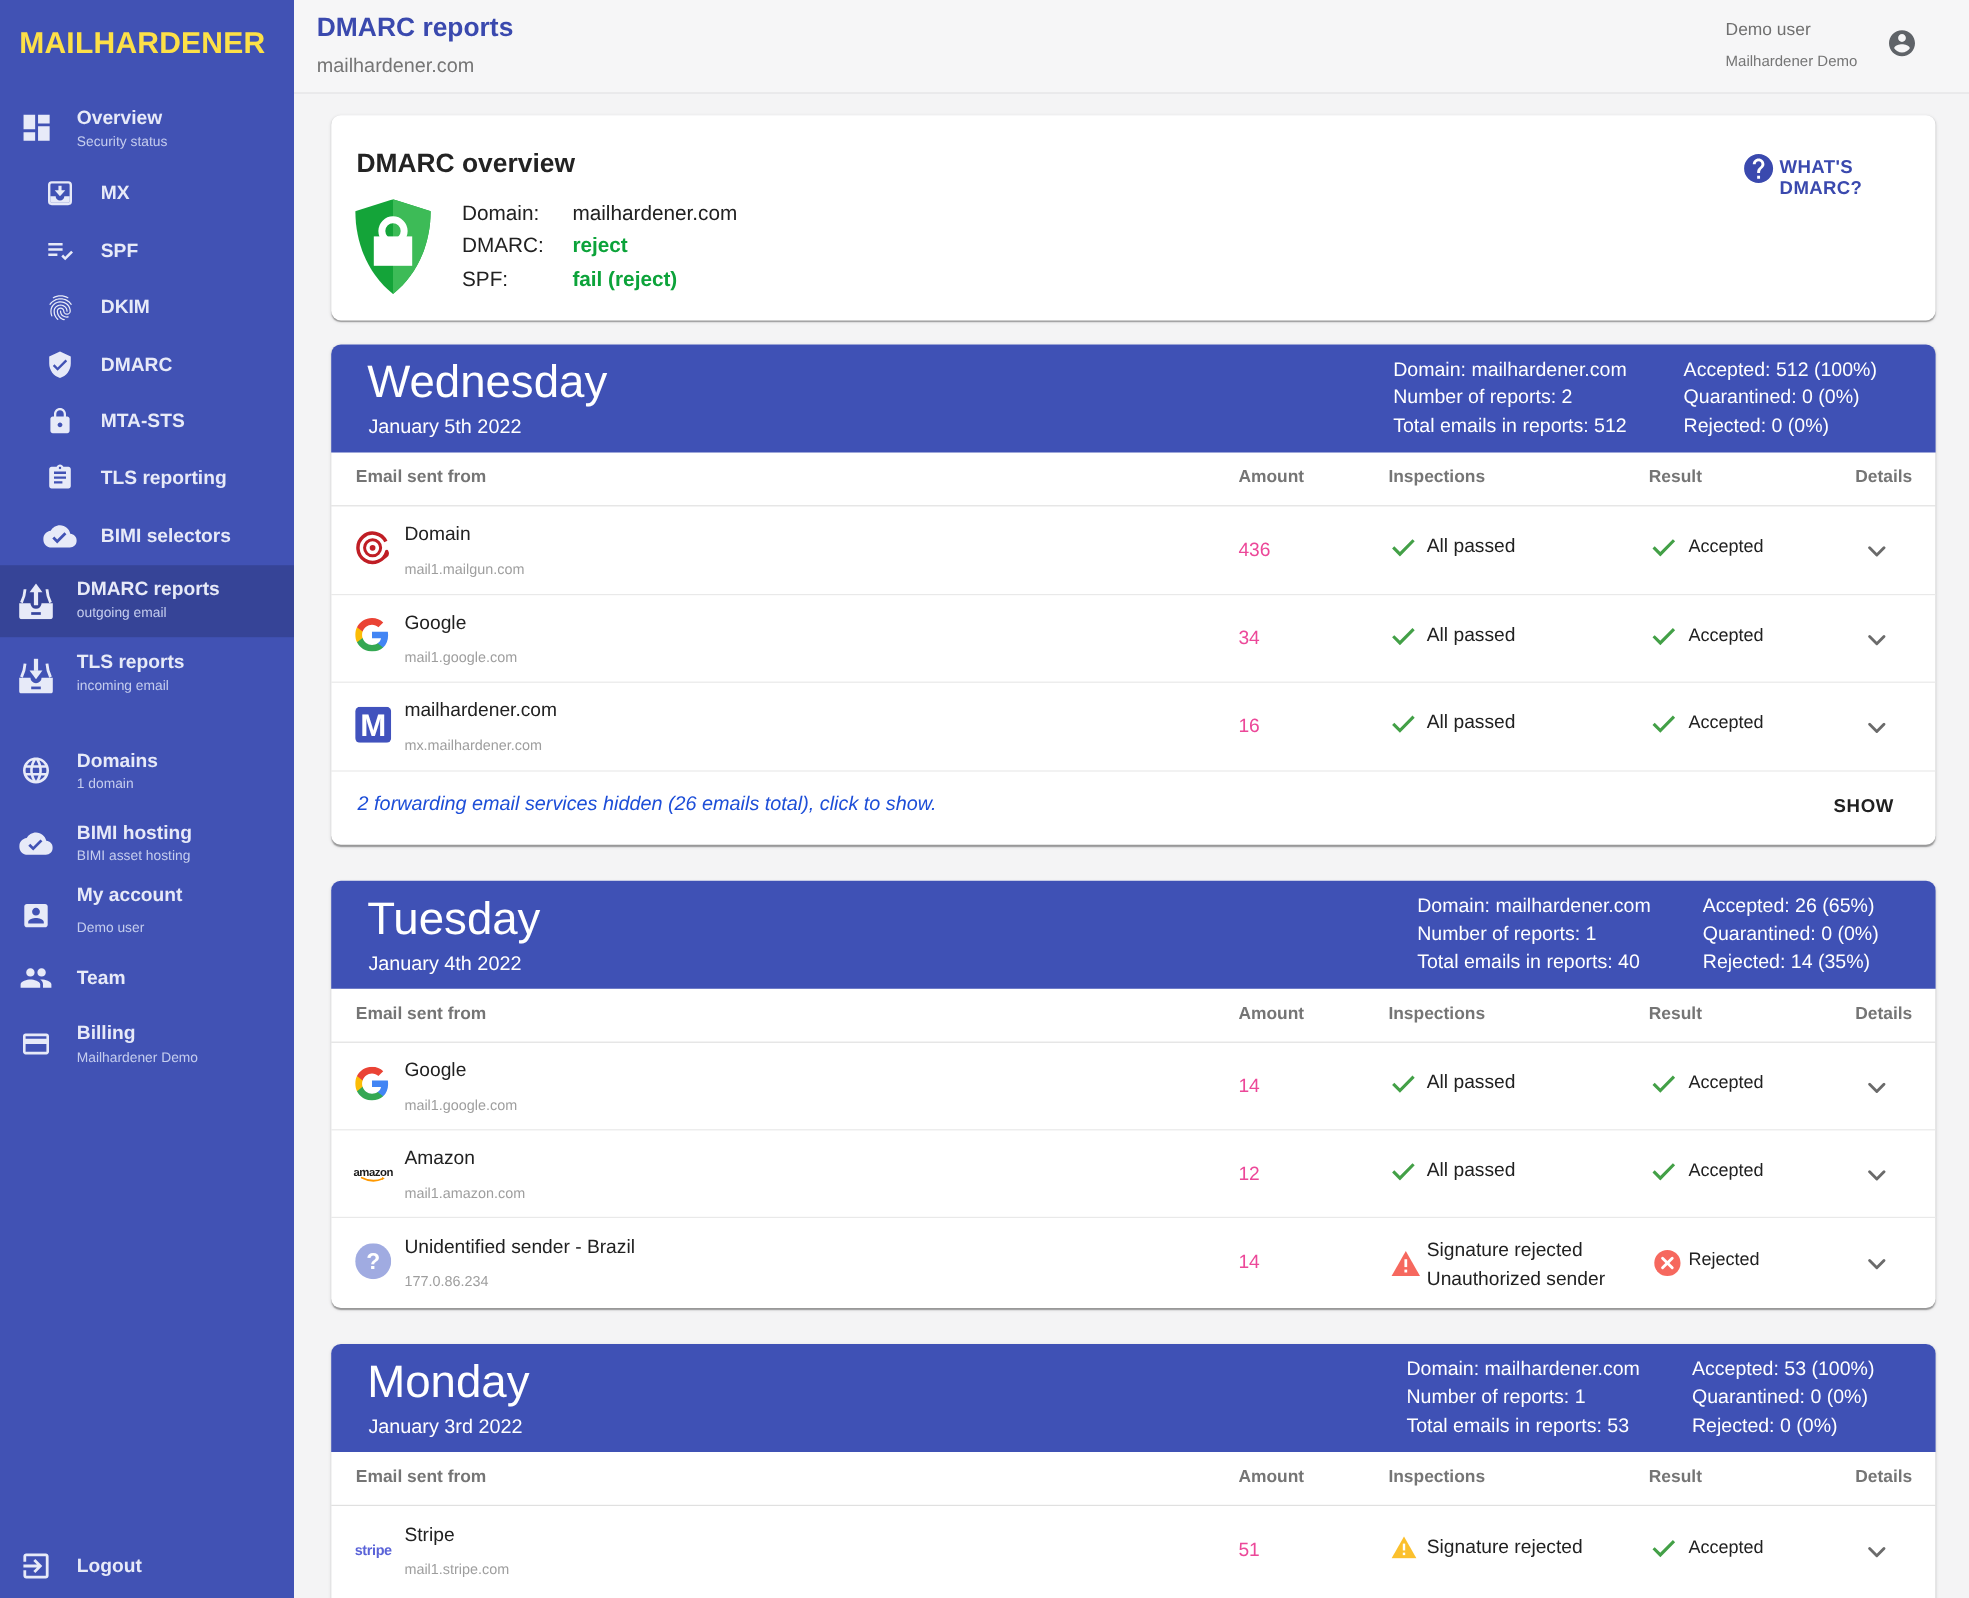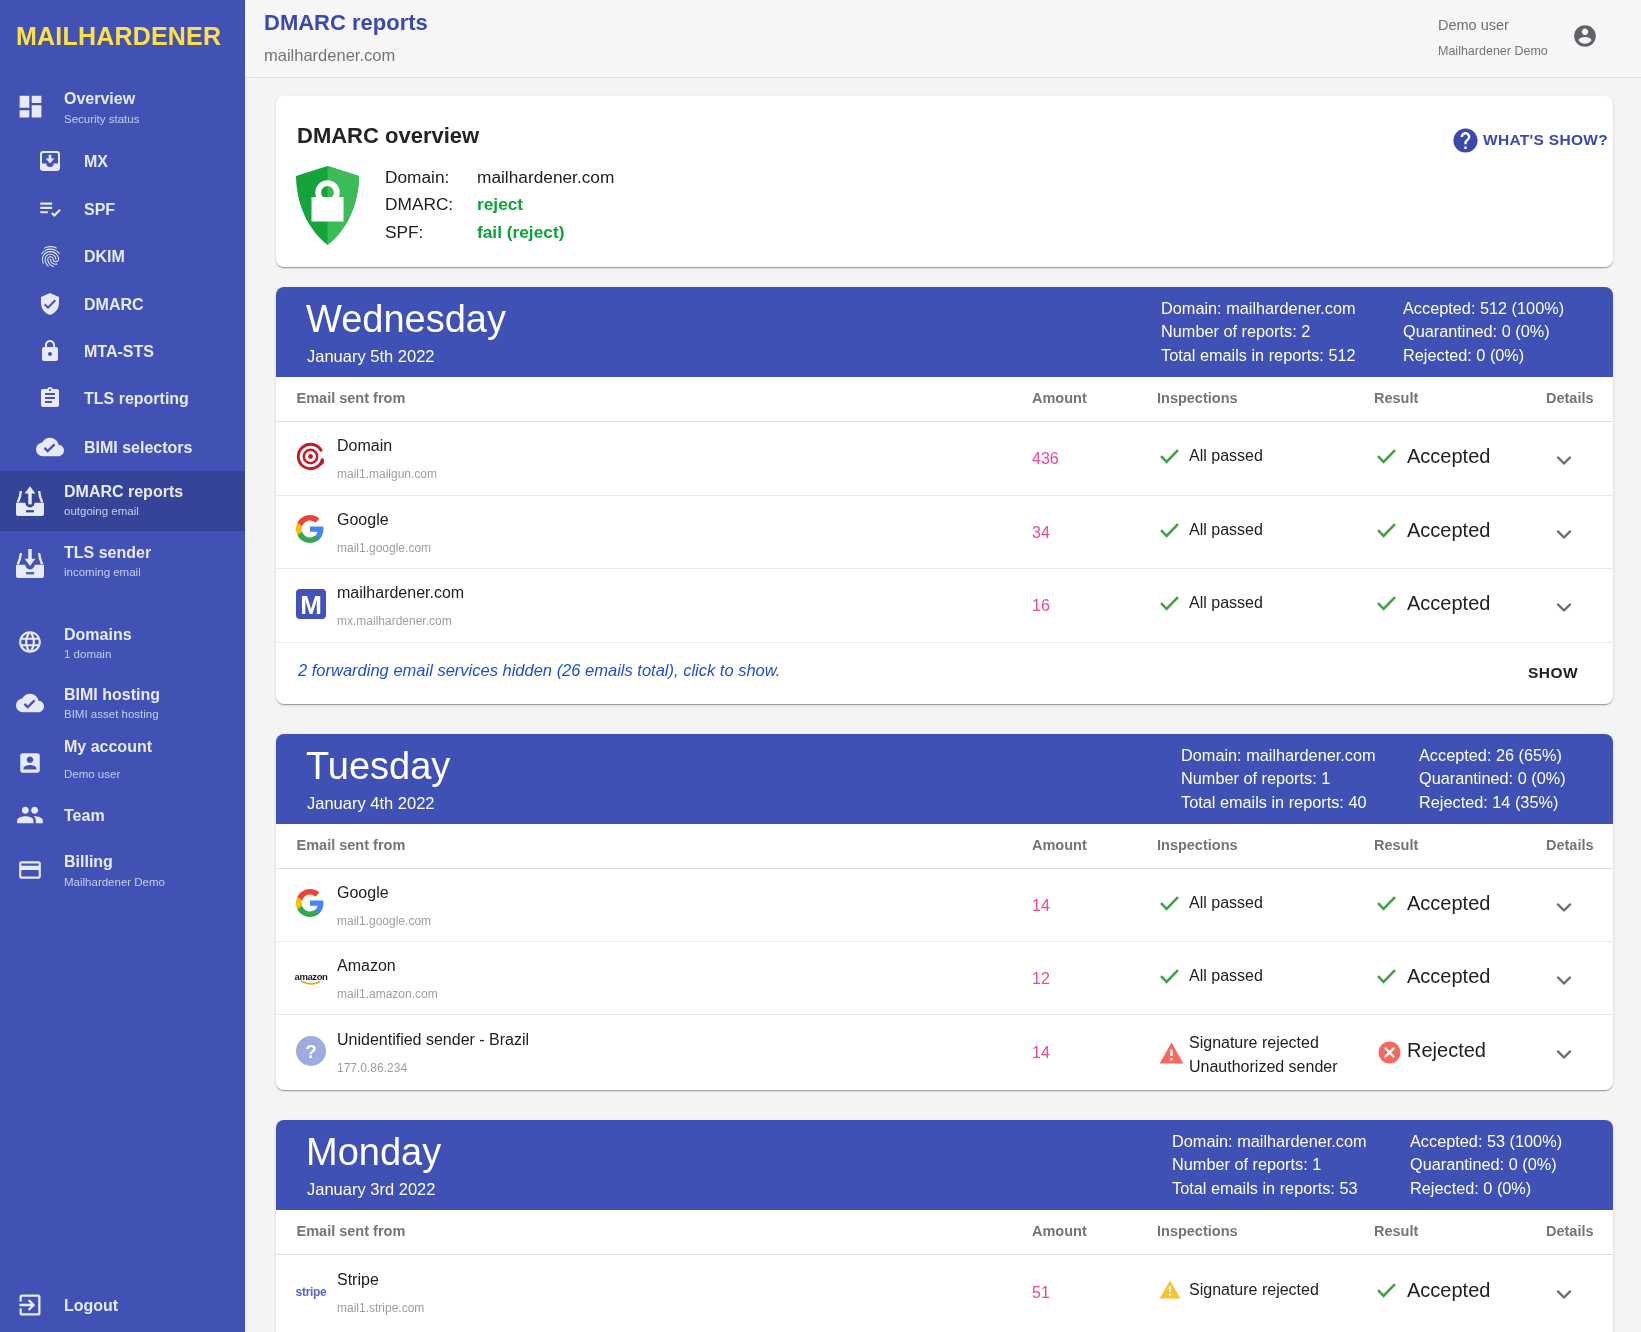--- a/index.html
+++ b/index.html
@@ -36,21 +36,21 @@
 .row { position:relative; height:73.5px; border-bottom:1px solid #e9e9e9; }
 .row:last-child { border-bottom:none; }
 .ricon { position:absolute; left:20px; top:50%; margin-top:-16.5px; width:28px; height:28px; }
 .rname { position:absolute; left:61px; top:50%; margin-top:-22px; font-size:16px; color:#212121; line-height:20px; white-space:nowrap; }
 .rsub { position:absolute; left:61px; top:50%; margin-top:8px; font-size:12px; color:#9e9e9e; line-height:16px; }
 .ramt { position:absolute; left:756px; top:50%; margin-top:-8px; font-size:16px; color:#ec4899; line-height:18px; }
 .insp-ic { position:absolute; left:883px; top:50%; }
 .insp-tx { position:absolute; left:913px; top:50%; margin-top:-12px; font-size:16px; color:#212121; line-height:20px; white-space:nowrap; }
 .insp-tx2 { position:absolute; left:913px; top:50%; margin-top:-21.5px; font-size:16px; color:#212121; line-height:24px; white-space:nowrap; }
 .res-ic { position:absolute; left:1100px; top:50%; }
-.res-tx { position:absolute; left:1131px; top:50%; margin-top:-12px; font-size:20px; color:#212121; line-height:20px; }
+.res-tx { position:absolute; left:1131px; top:50%; margin-top:-12px; font-size:15px; color:#212121; line-height:20px; }
 .rchev { position:absolute; left:1280px; top:50%; margin-top:-6px; }
 .dfoot { position:relative; height:59px; }
 .dfoot .ftxt { position:absolute; left:22px; top:17.5px; font-size:16.5px; font-style:italic; color:#1d4ed8; line-height:20px; }
 .dfoot .show { position:absolute; left:1252px; top:21.5px; font-size:15.5px; font-weight:700; color:#212121; letter-spacing:0.5px; line-height:18px; }
 </style>
 </head>
 <body>
 <div class="topbar">
   <div class="tb-title">DMARC reports</div>
   <div class="tb-sub">mailhardener.com</div>
@@ -128,21 +128,21 @@
       <div class="st" style="left:64px;top:503.2px">outgoing email</div>
     </div>
 <div class="it">
       <svg class="ic" style="left:15.0px;top:547.5px" width="30" height="30" viewBox="0 0 24 24">
         <path d="M0.8 13.4 H8.3 a3.7 3.7 0 0 0 7.4 0 H23.2 V22.4 c0 .9-.7 1.6-1.6 1.6 H2.4 c-.9 0-1.6-.7-1.6-1.6 Z" fill="#e7eaf8"></path>
         <rect x="8.8" y="19.3" width="6.4" height="1.8" fill="#4152b4"></rect>
         <path d="M2.3 13 Q4.5 8.2 4.7 4 M21.7 13 Q19.5 8.2 19.3 4" stroke="#e7eaf8" stroke-width="1.9" fill="none"></path>
         <rect x="10.6" y="0.8" width="2.8" height="8" fill="#e7eaf8"></rect>
         <path d="M12 14.4 L7.7 8.6 h8.6 Z" fill="#e7eaf8"></path>
       </svg>
-      <div class="tt" style="left:64px;top:542.7px">TLS sender</div>
+      <div class="tt" style="left:64px;top:542.7px">TLS reports</div>
       <div class="st" style="left:64px;top:564.4px">incoming email</div>
     </div>
 <div class="it">
       <svg class="ic" style="left:17.0px;top:628.5px" width="26" height="26" viewBox="0 0 24 24">
         <path fill="#e7eaf8" d="M11.99 2C6.47 2 2 6.48 2 12s4.47 10 9.99 10C17.52 22 22 17.52 22 12S17.52 2 11.99 2zm6.93 6h-2.95c-.32-1.25-.78-2.45-1.38-3.56 1.84.63 3.37 1.91 4.33 3.56zM12 4.04c.83 1.2 1.48 2.53 1.91 3.96h-3.82c.43-1.43 1.08-2.76 1.91-3.96zM4.26 14C4.1 13.36 4 12.69 4 12s.1-1.36.26-2h3.38c-.08.66-.14 1.32-.14 2 0 .68.06 1.34.14 2H4.26zm.82 2h2.95c.32 1.25.78 2.45 1.38 3.56-1.84-.63-3.37-1.9-4.33-3.56zm2.95-8H5.08c.96-1.66 2.49-2.93 4.33-3.56C8.81 5.55 8.35 6.75 8.03 8zM12 19.96c-.83-1.2-1.48-2.53-1.91-3.96h3.82c-.43 1.43-1.08 2.76-1.91 3.96zM14.34 14H9.66c-.09-.66-.16-1.32-.16-2 0-.68.07-1.35.16-2h4.68c.09.65.16 1.32.16 2 0 .68-.07 1.34-.16 2zm.25 5.56c.6-1.11 1.06-2.31 1.38-3.56h2.95c-.96 1.65-2.49 2.93-4.33 3.56zM16.36 14c.08-.66.14-1.32.14-2 0-.68-.06-1.34-.14-2h3.38c.16.64.26 1.31.26 2s-.1 1.36-.26 2h-3.38z"></path>
       </svg>
       <div class="tt" style="left:64px;top:624.7px">Domains</div>
       <div class="st" style="left:64px;top:646.4px">1 domain</div>
     </div>
 <div class="it">
@@ -196,21 +196,21 @@
       <span class="lbl">DMARC:</span>
       <span class="val green">reject</span>
     </div>
   <div class="irow" style="top:125.5px;">
       <span class="lbl">SPF:</span>
       <span class="val green">fail (reject)</span>
     </div>
   <svg class="help" width="29" height="29" viewBox="0 0 24 24">
       <path fill="#3a49ae" d="M12 2C6.48 2 2 6.48 2 12s4.48 10 10 10 10-4.48 10-10S17.52 2 12 2zm1 17h-2v-2h2v2zm2.07-7.75-.9.92C13.45 12.9 13 13.5 13 15h-2v-.5c0-1.1.45-2.1 1.17-2.83l1.24-1.26c.37-.36.59-.86.59-1.41 0-1.1-.9-2-2-2s-2 .9-2 2H8c0-2.21 1.79-4 4-4s4 1.79 4 4c0 .88-.36 1.68-.93 2.25z"></path>
     </svg>
-  <div class="helptxt">WHAT'S SHOW?</div>
+  <div class="helptxt">WHAT'S DMARC?</div>
 </div>
 
 <div class="card" style="top:287px;height:417px">
 <div class="dhead">
       <h2>Wednesday</h2>
       <div class="ddate">January 5th 2022</div>
 <div class="stats" style="left:885px">Domain: mailhardener.com<br>Number of reports: 2<br>Total emails in reports: 512</div>
       <div class="stats" style="left:1127px">Accepted: 512 (100%)<br>Quarantined: 0 (0%)<br>Rejected: 0 (0%)</div>
 </div>
 <div class="thead">

